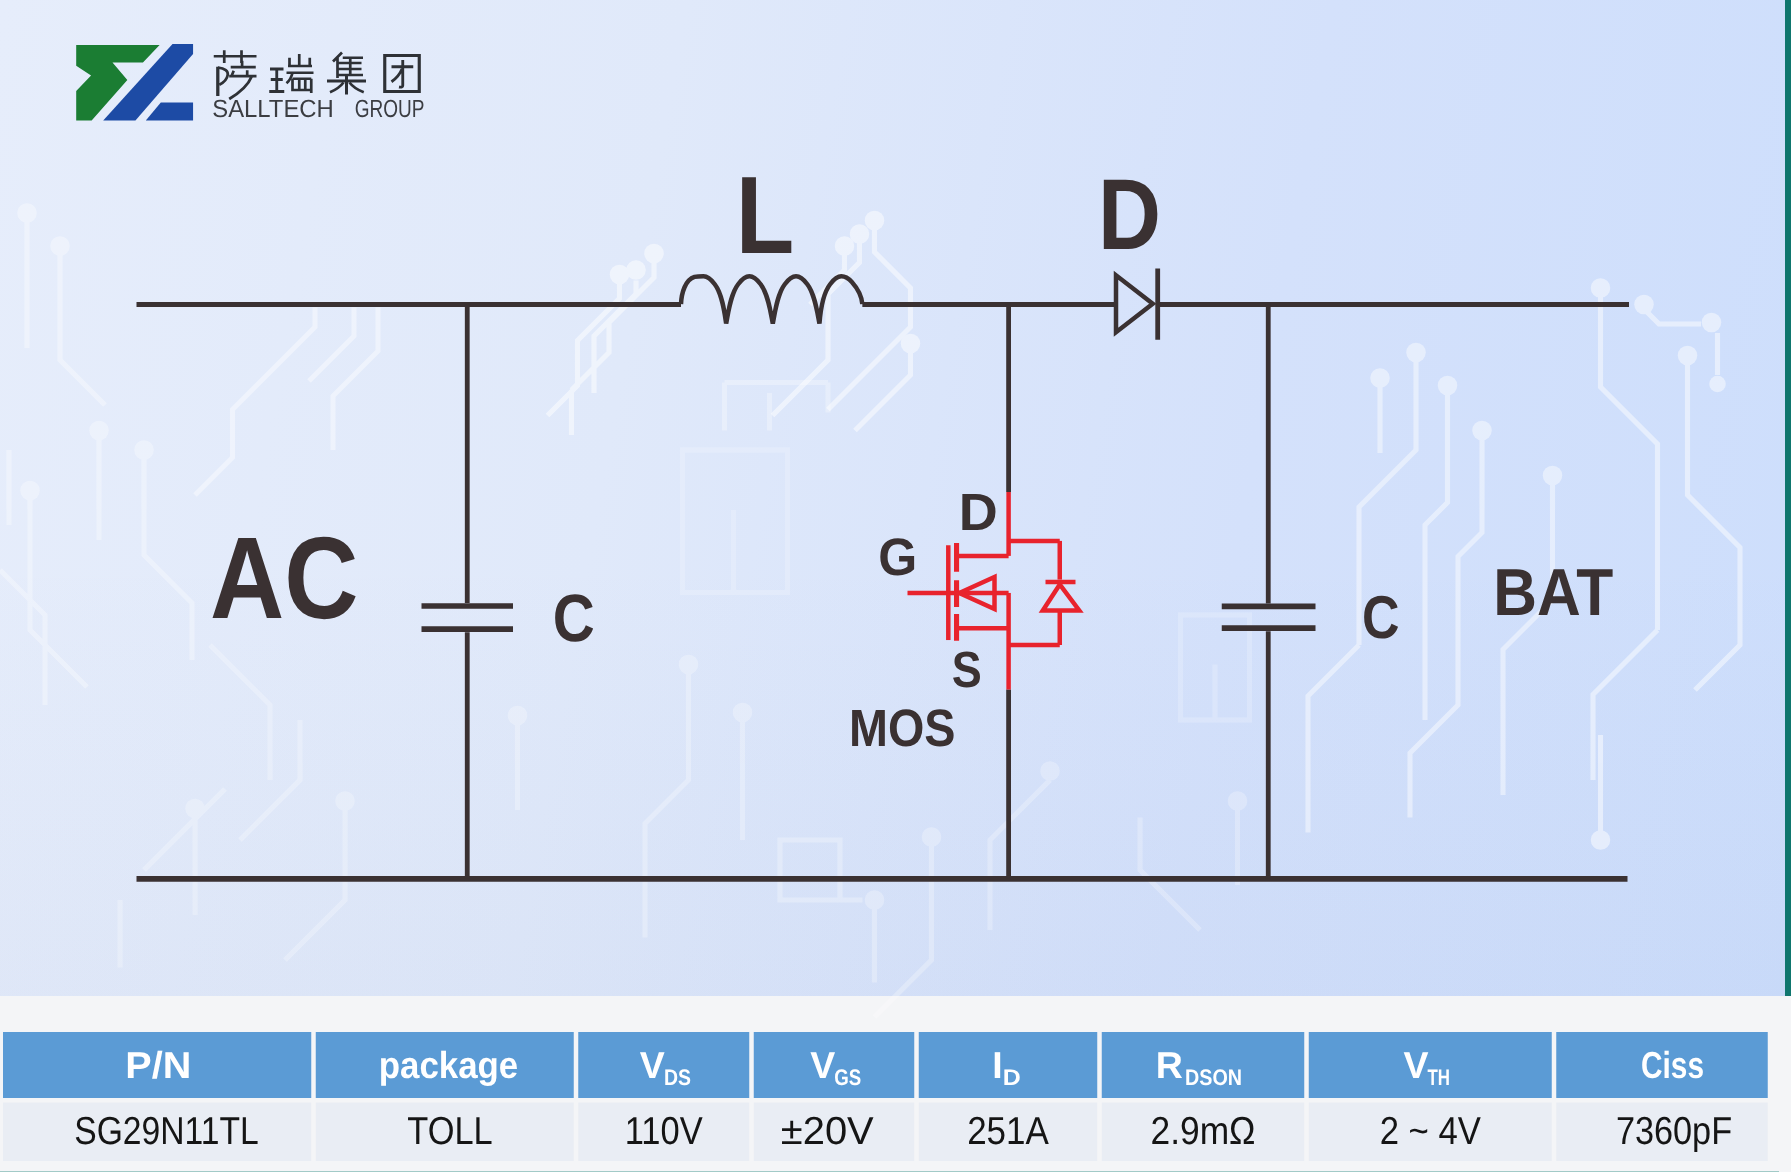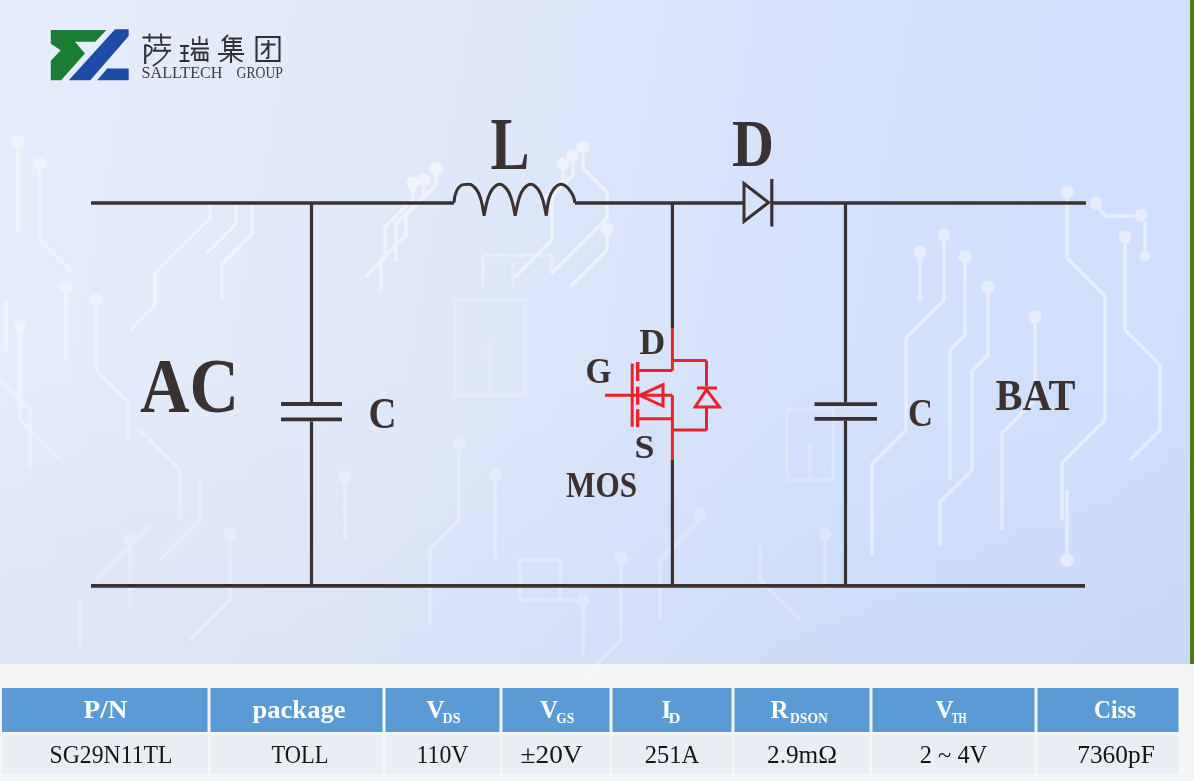--- a/index.html
+++ b/index.html
@@ -1,17 +1,17 @@
 <!DOCTYPE html>
 <html><head>
 <meta charset="utf-8">
 <style>
   html,body{margin:0;padding:0;}
   body{width:1194px;height:781px;overflow:hidden;font-family:"Liberation Sans",sans-serif;}
-  #stage{position:relative;width:1194px;height:695px;background:#4d7c0f;font-family:Liberation Serif, serif;}
+  #stage{position:relative;width:1194px;height:695px;background:#0f766e;}
   #bluebg{position:absolute;left:0;top:0;width:1190px;height:664px;
     background:linear-gradient(rgba(40,70,140,0) 55%,rgba(40,70,140,0.03) 100%),
                linear-gradient(100deg,#e6edfb 0%,#e0e9fa 35%,#d4e1fb 68%,#cddefc 100%);}
   #footer{position:absolute;left:0;top:664px;width:1194px;height:117px;background:#f4f5f7;}
   svg{position:absolute;left:0;top:0;}
 </style>
 </head>
 <body>
 <div id="stage">
   <div id="bluebg"></div>

